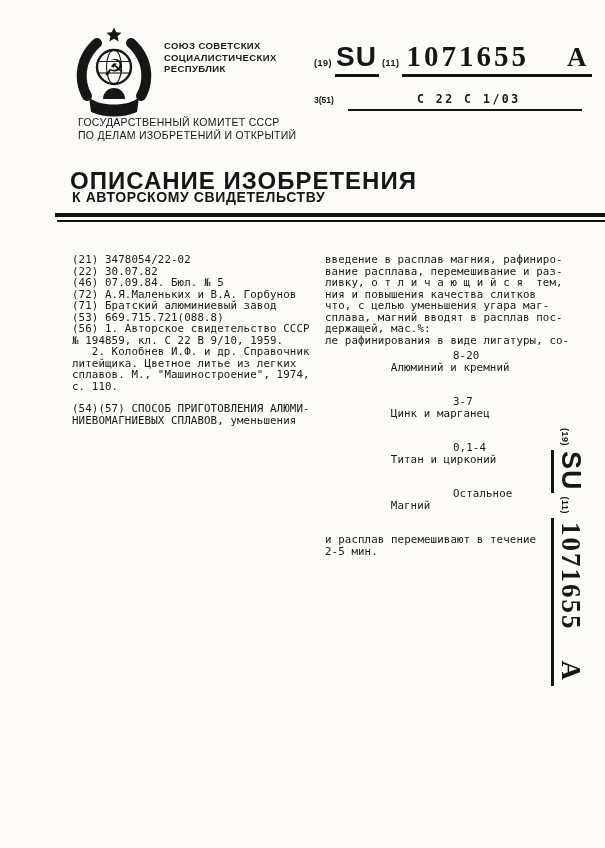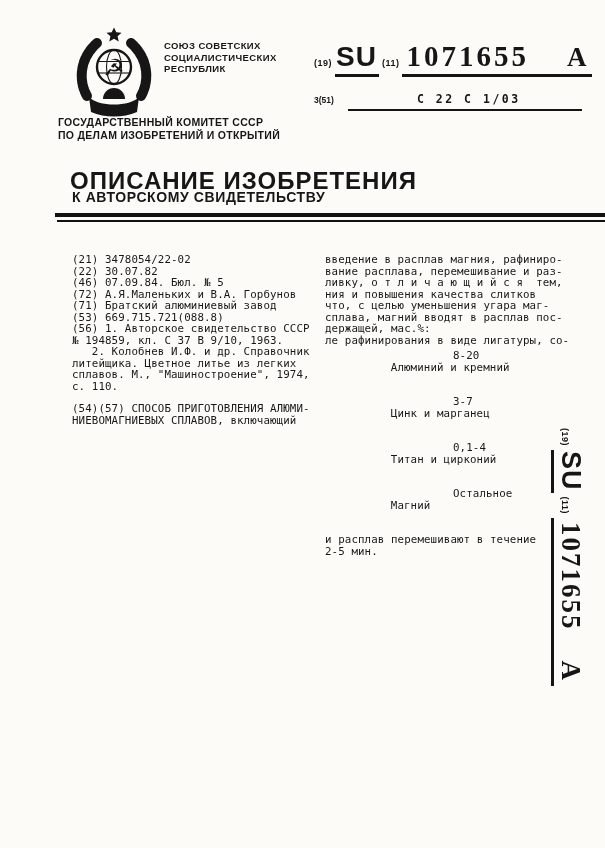--- a/index.html
+++ b/index.html
@@ -40,22 +40,22 @@
     display:flex;align-items:baseline;gap:14px;white-space:nowrap;text-align:center;
   }
   .ipc-prefix{font-size:8.5px;font-weight:bold;}
   .ipc-code{
     display:inline-block;width:226px;
     border-bottom:2px solid #141414;padding:0 0 3px 8px;
     font-family:"DejaVu Sans Mono",monospace;
     font-size:11.5px;font-weight:bold;letter-spacing:2.5px;
   }
   .committee{
-    position:absolute;left:58px;top:116px;
-    font-weight:bold;font-size:10.5px;line-height:12.5px;letter-spacing:0.3px;
+    position:absolute;left:78px;top:116px;
+    font-weight:normal;font-size:10.5px;line-height:12.5px;letter-spacing:0.3px;
   }
   
   .main-title{
     position:absolute;left:70px;top:147px;
     font-size:24px;font-weight:bold;letter-spacing:1px;margin-top:20px;
   }
   .sub-title{
     position:absolute;left:72px;top:189px;
     font-size:14px;font-weight:bold;letter-spacing:0.6px;
   }
@@ -137,28 +137,28 @@
   <div class="rule-thin"></div>
 
   <div class="col col-left">
     <div class="tline">(21) 3478054/22-02</div>
     <div class="tline">(22) 30.07.82</div>
     <div class="tline">(46) 07.09.84. Бюл. № 5</div>
     <div class="tline">(72) А.Я.Маленьких и В.А. Горбунов</div>
     <div class="tline">(71) Братский алюминиевый завод</div>
     <div class="tline">(53) 669.715.721(088.8)</div>
     <div class="tline">(56) 1. Авторское свидетельство СССР</div>
-    <div class="tline">№ 194859, кл. С 37 В 9/10, 1963.</div>
+    <div class="tline">№ 194859, кл. С 22 В 9/10, 1959.</div>
     <div class="tline">   2. Колобнев И.Ф. и др. Справочник</div>
     <div class="tline">литейщика. Цветное литье из легких</div>
     <div class="tline">сплавов. М., "Машиностроение", 1974,</div>
     <div class="tline">с. 110.</div>
     <div class="claim-title">
       <div class="tline">(54)(57) СПОСОБ ПРИГОТОВЛЕНИЯ АЛЮМИ-</div>
-      <div class="tline">НИЕВОМАГНИЕВЫХ СПЛАВОВ, включающий</div>
+      <div class="tline">НИЕВОМАГНИЕВЫХ СПЛАВОВ, уменьшения</div>
     </div>
   </div>
 
   <div class="col col-right">
     <div class="tline">введение в расплав магния, рафиниро-</div>
     <div class="tline">вание расплава, перемешивание и раз-</div>
     <div class="tline">ливку, о т л и ч а ю щ и й с я  тем,</div>
     <div class="tline">ния и повышения качества слитков</div>
     <div class="tline">что, с целью уменьшения угара маг-</div>
     <div class="tline">сплава, магний вводят в расплав пос-</div>

